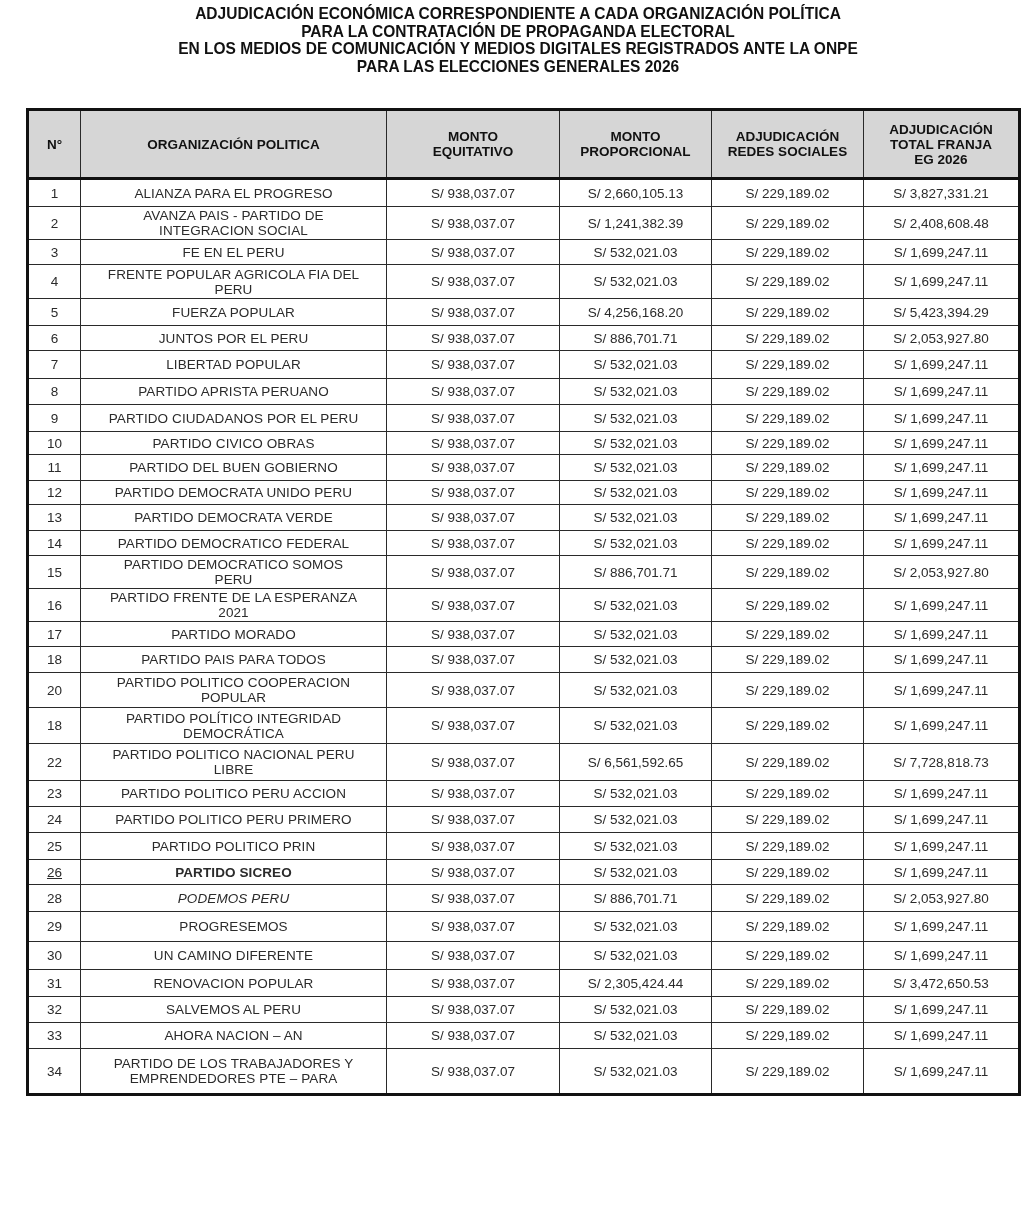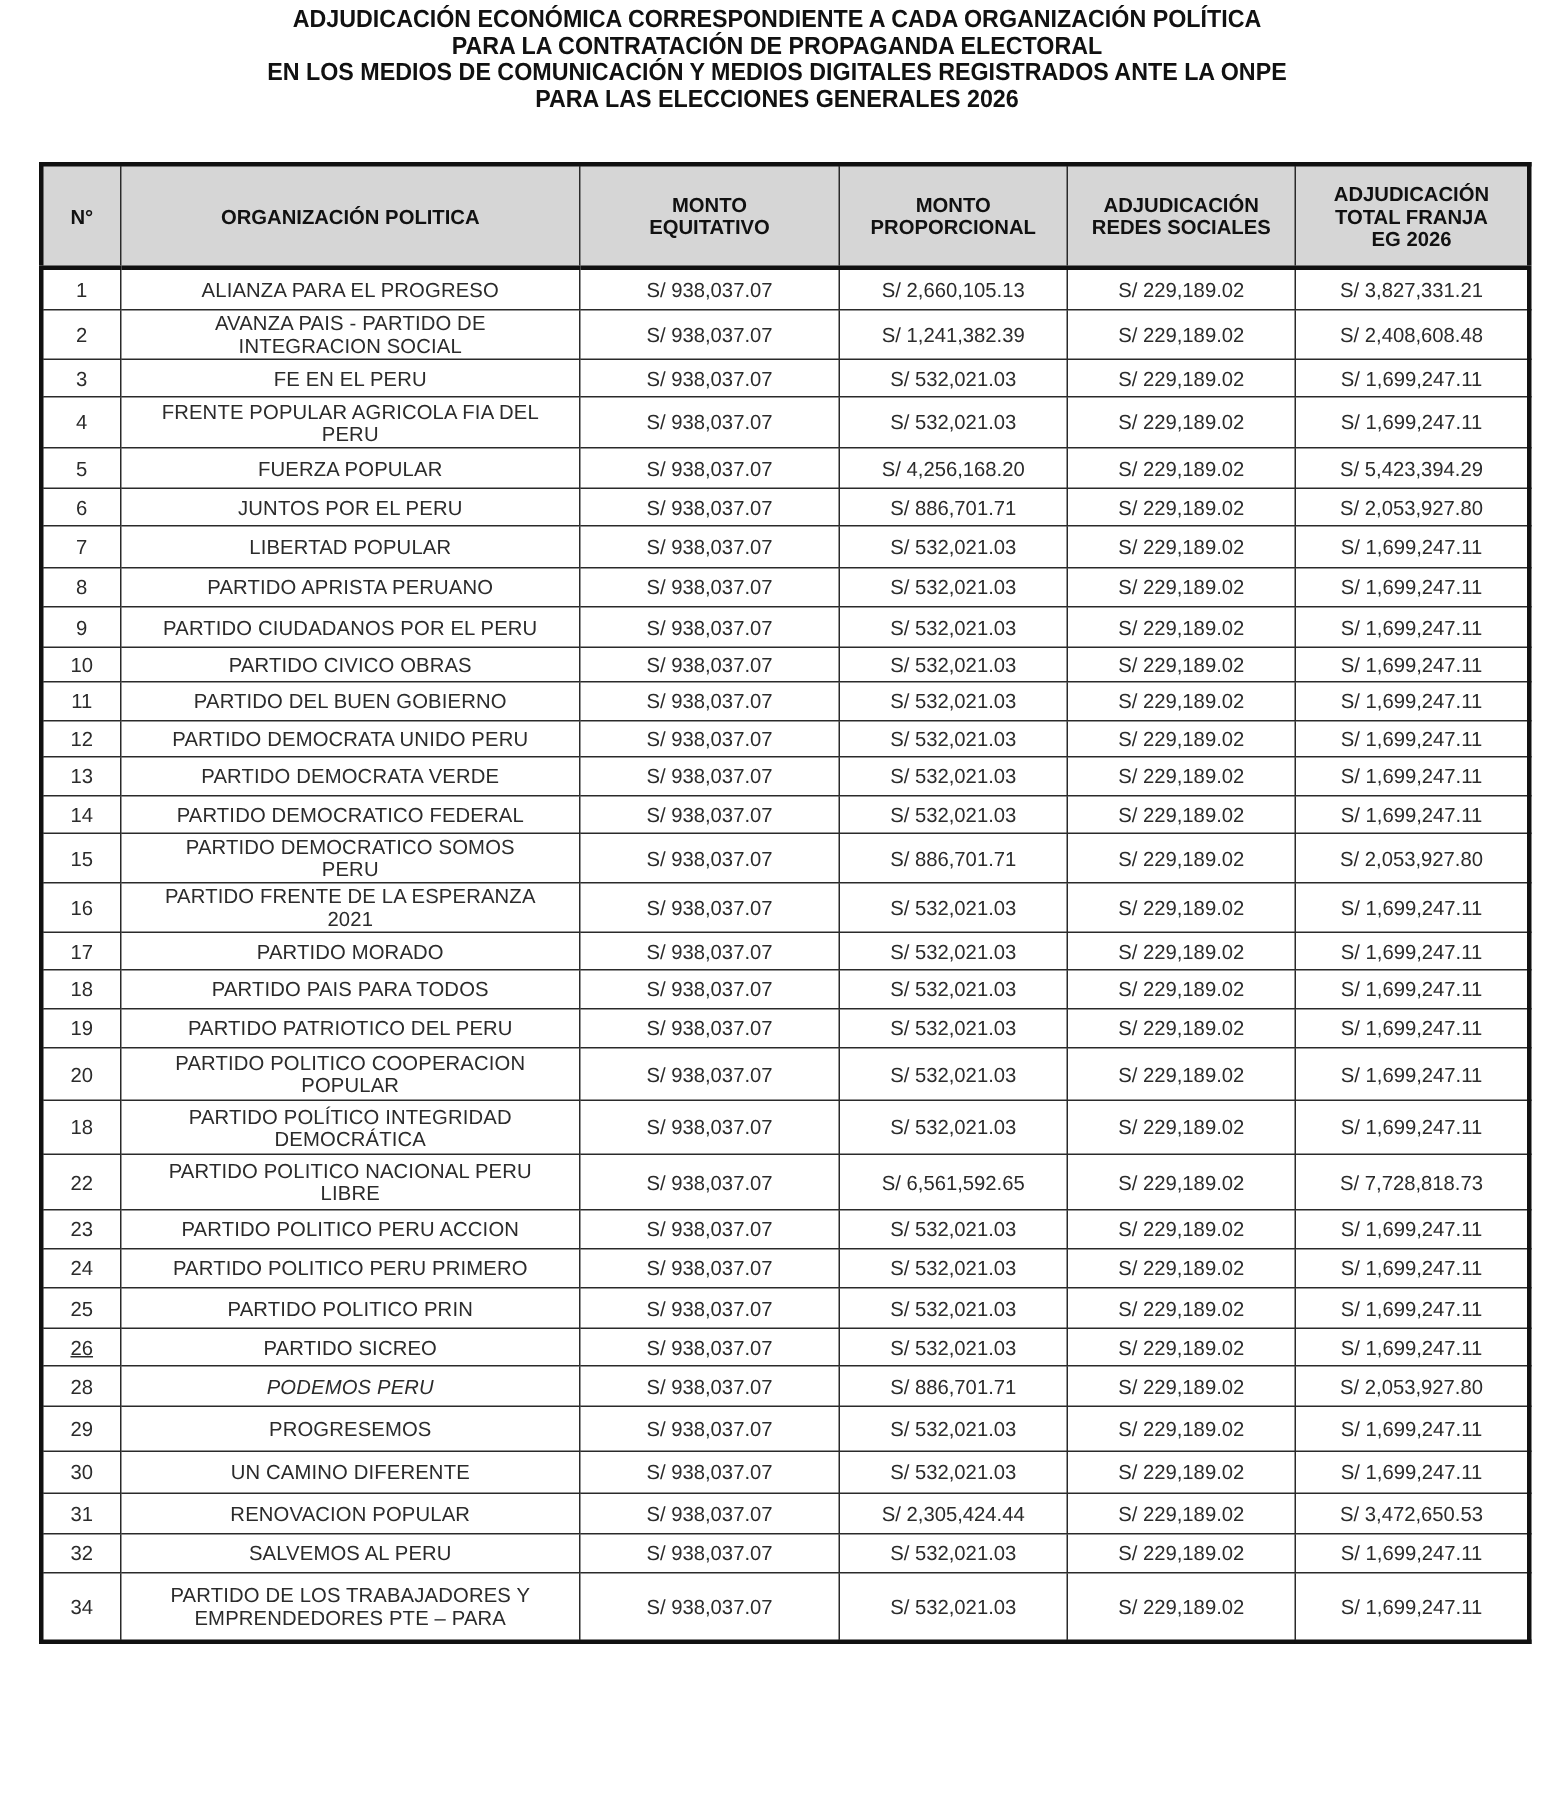--- a/index.html
+++ b/index.html
@@ -182,28 +182,20 @@
       </tr>
       <tr>
         <td class="num" style="height: 25px;">18</td>
         <td class="org" style="height: 25px;"><span>PARTIDO PAIS PARA TODOS</span></td>
         <td class="money" style="height: 25px;">S/ 938,037.07</td>
         <td class="money" style="height: 25px;">S/ 532,021.03</td>
         <td class="money" style="height: 25px;">S/ 229,189.02</td>
         <td class="money" style="height: 25px;">S/ 1,699,247.11</td>
       </tr>
       <tr>
-        <td class="num" style="height: 25px;">19</td>
-        <td class="org" style="height: 25px;"><span>PARTIDO PATRIOTICO DEL PERU</span></td>
-        <td class="money" style="height: 25px;">S/ 938,037.07</td>
-        <td class="money" style="height: 25px;">S/ 532,021.03</td>
-        <td class="money" style="height: 25px;">S/ 229,189.02</td>
-        <td class="money" style="height: 25px;">S/ 1,699,247.11</td>
-      </tr>
-      <tr>
         <td class="num" style="height: 34px;">20</td>
         <td class="org" style="height: 34px;"><span>PARTIDO POLITICO COOPERACION</span><br><span>POPULAR</span></td>
         <td class="money" style="height: 34px;">S/ 938,037.07</td>
         <td class="money" style="height: 34px;">S/ 532,021.03</td>
         <td class="money" style="height: 34px;">S/ 229,189.02</td>
         <td class="money" style="height: 34px;">S/ 1,699,247.11</td>
       </tr>
       <tr>
         <td class="num" style="height: 35px;">18</td>
         <td class="org" style="height: 35px;"><span>PARTIDO POLÍTICO INTEGRIDAD</span><br><span>DEMOCRÁTICA</span></td>
@@ -239,21 +231,21 @@
       <tr>
         <td class="num" style="height: 26px;">25</td>
         <td class="org" style="height: 26px;"><span>PARTIDO POLITICO PRIN</span></td>
         <td class="money" style="height: 26px;">S/ 938,037.07</td>
         <td class="money" style="height: 26px;">S/ 532,021.03</td>
         <td class="money" style="height: 26px;">S/ 229,189.02</td>
         <td class="money" style="height: 26px;">S/ 1,699,247.11</td>
       </tr>
       <tr>
         <td class="num" style="height: 24px; text-decoration: underline;">26</td>
-        <td class="org" style="height: 24px;"><span>PARTIDO SICREO</span></td>
+        <td class="org" style="height: 24px; font-weight: bold;"><span>PARTIDO SICREO</span></td>
         <td class="money" style="height: 24px;">S/ 938,037.07</td>
         <td class="money" style="height: 24px;">S/ 532,021.03</td>
         <td class="money" style="height: 24px;">S/ 229,189.02</td>
         <td class="money" style="height: 24px;">S/ 1,699,247.11</td>
       </tr>
       <tr>
         <td class="num" style="height: 26px;">28</td>
         <td class="org" style="height: 26px; font-style: italic;"><span>PODEMOS PERU</span></td>
         <td class="money" style="height: 26px;">S/ 938,037.07</td>
         <td class="money" style="height: 26px;">S/ 886,701.71</td>
@@ -286,20 +278,28 @@
       </tr>
       <tr>
         <td class="num" style="height: 25px;">32</td>
         <td class="org" style="height: 25px;"><span>SALVEMOS AL PERU</span></td>
         <td class="money" style="height: 25px;">S/ 938,037.07</td>
         <td class="money" style="height: 25px;">S/ 532,021.03</td>
         <td class="money" style="height: 25px;">S/ 229,189.02</td>
         <td class="money" style="height: 25px;">S/ 1,699,247.11</td>
       </tr>
       <tr>
+        <td class="num" style="height: 25px;">33</td>
+        <td class="org" style="height: 25px;"><span>AHORA NACION – AN</span></td>
+        <td class="money" style="height: 25px;">S/ 938,037.07</td>
+        <td class="money" style="height: 25px;">S/ 532,021.03</td>
+        <td class="money" style="height: 25px;">S/ 229,189.02</td>
+        <td class="money" style="height: 25px;">S/ 1,699,247.11</td>
+      </tr>
+      <tr>
         <td class="num" style="height: 44px;">34</td>
         <td class="org" style="height: 44px;"><span>PARTIDO DE LOS TRABAJADORES Y</span><br><span>EMPRENDEDORES PTE – PARA</span></td>
         <td class="money" style="height: 44px;">S/ 938,037.07</td>
         <td class="money" style="height: 44px;">S/ 532,021.03</td>
         <td class="money" style="height: 44px;">S/ 229,189.02</td>
         <td class="money" style="height: 44px;">S/ 1,699,247.11</td>
       </tr>
     </tbody>
 </table>
 

